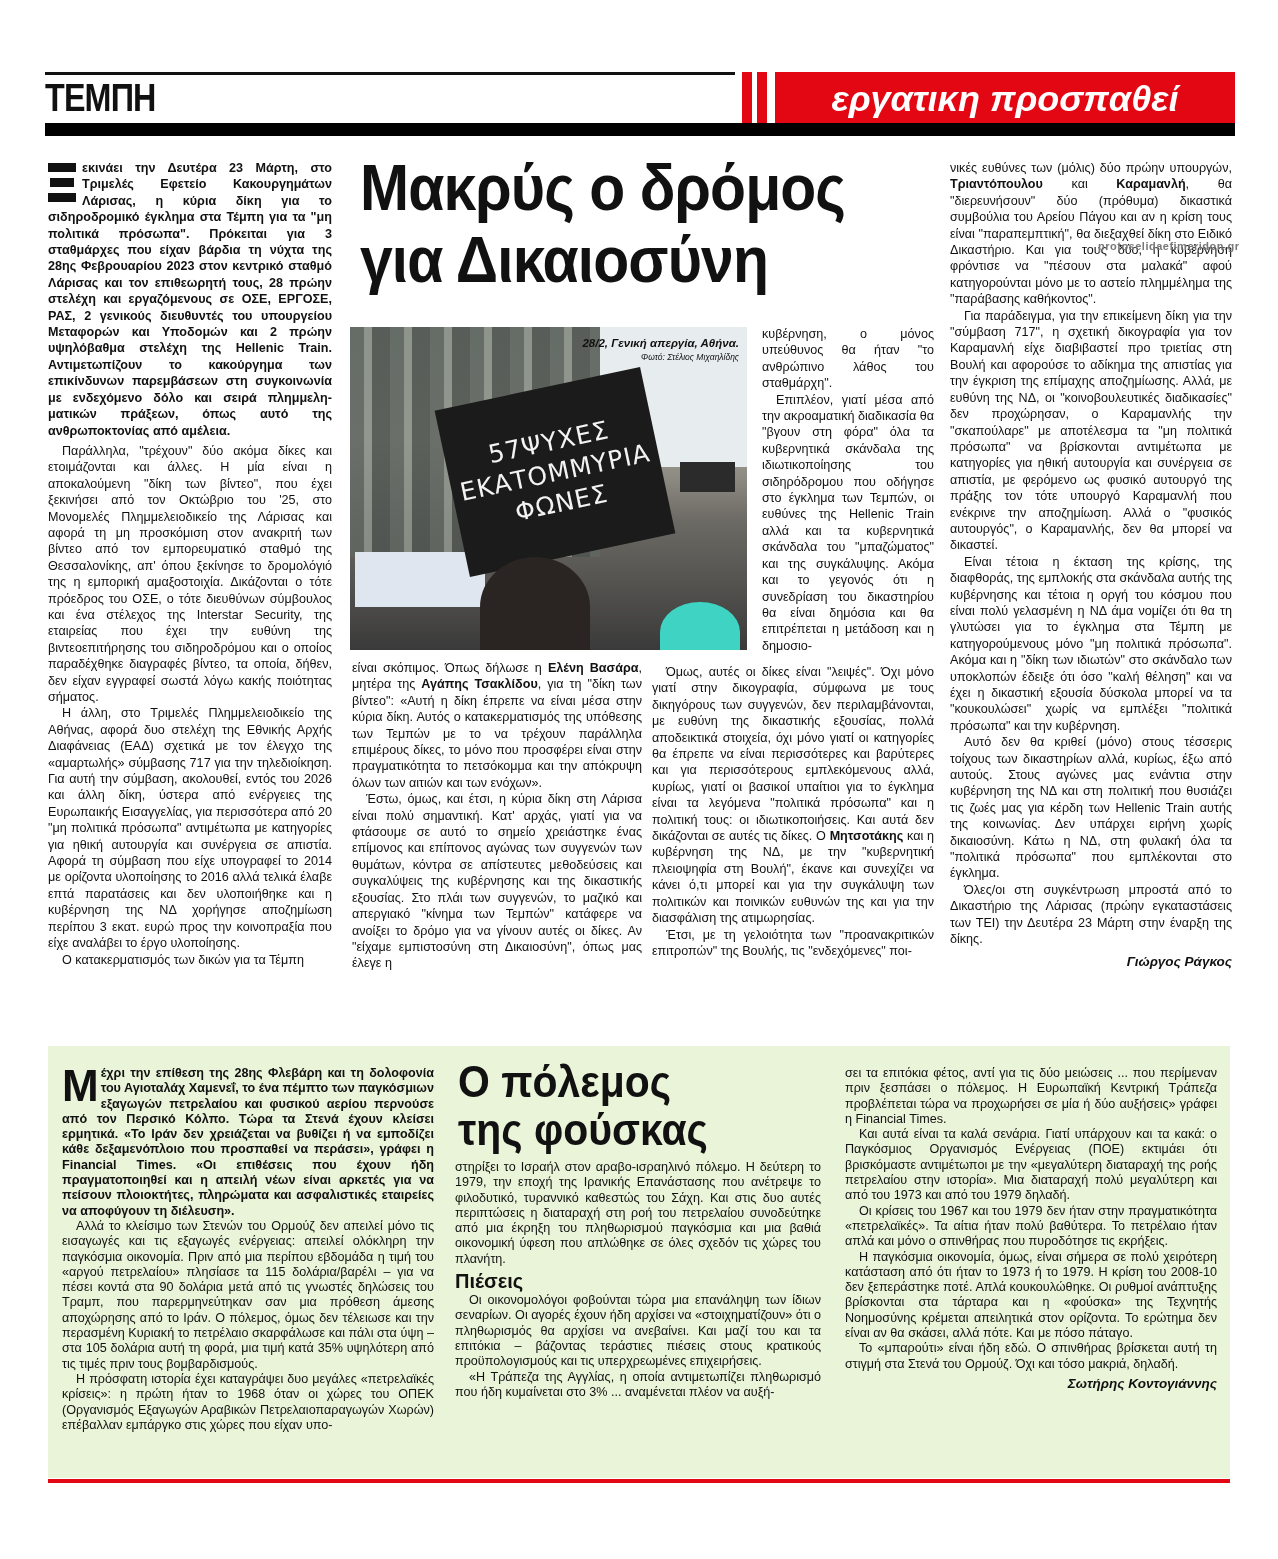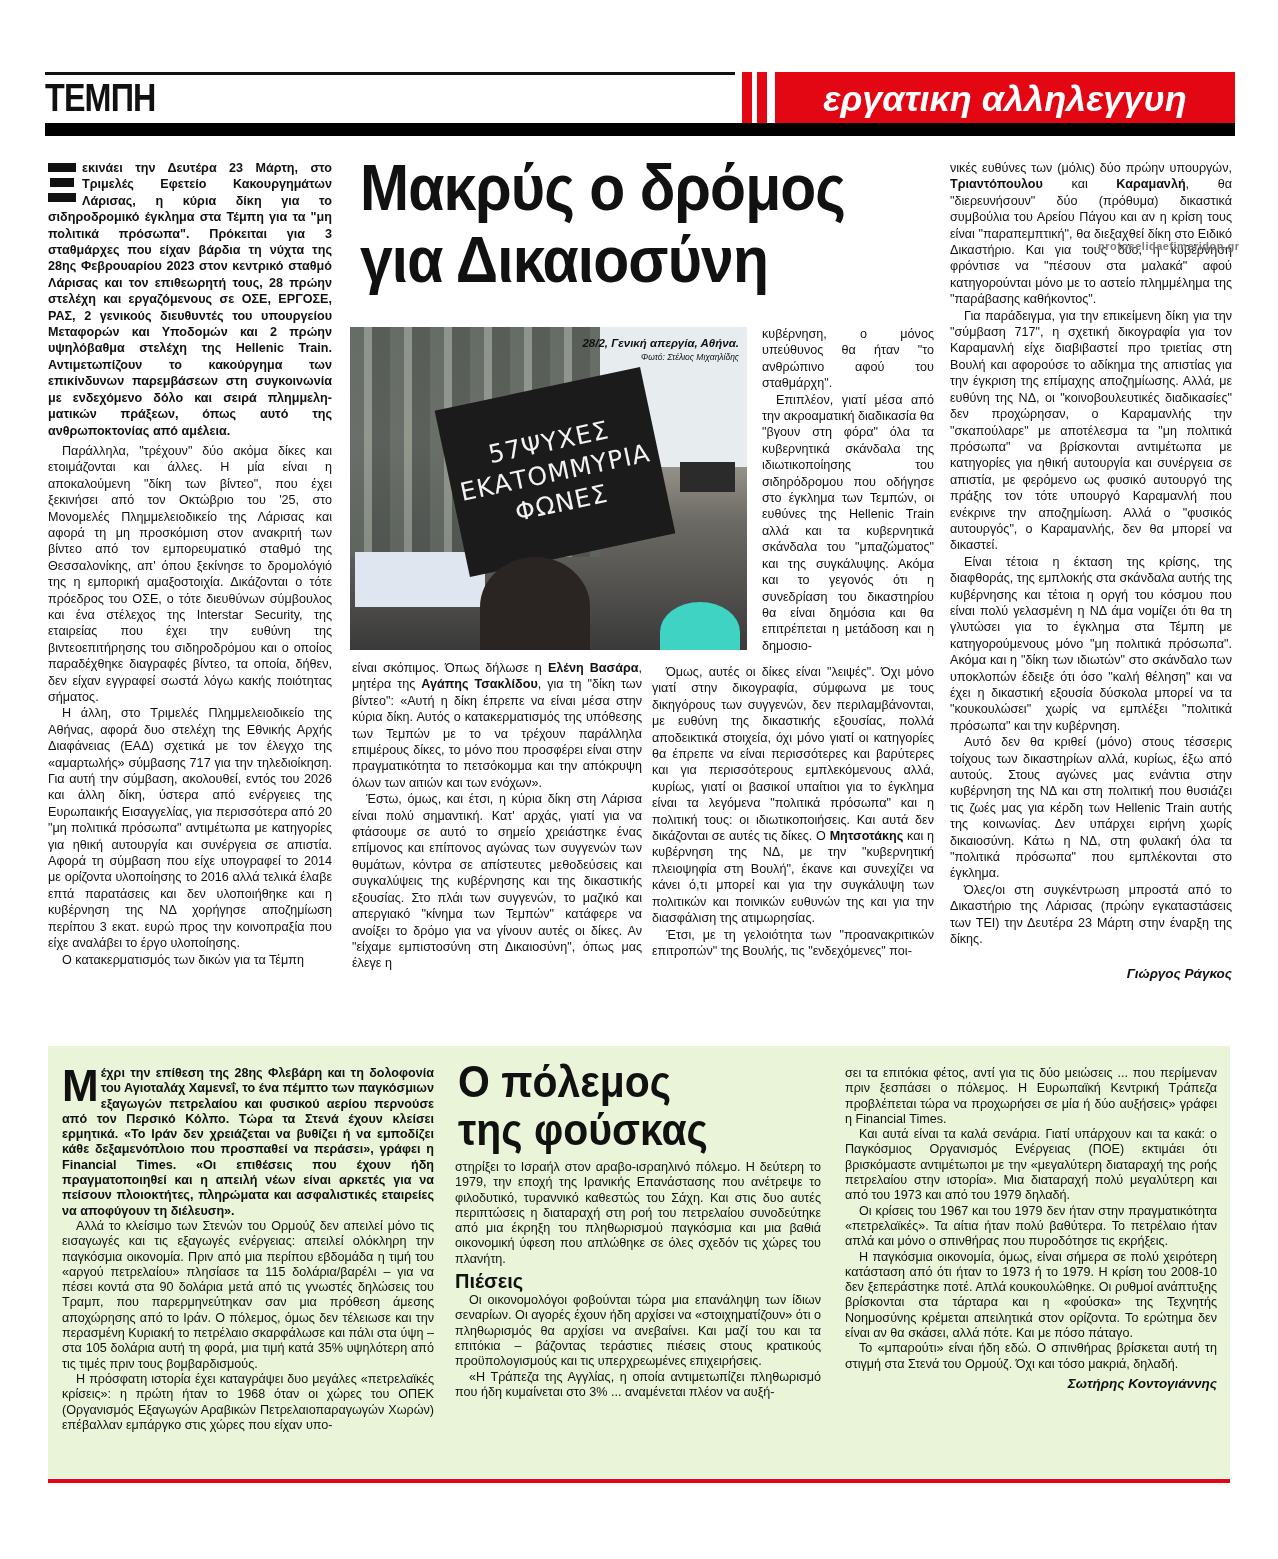--- a/index.html
+++ b/index.html
@@ -67,21 +67,21 @@
   .bottomline { left:48px; top:1479px; width:1182px; height:4px; background:#e30613; }
 </style>
 </head>
 <body>
 
 <div class="abs hdr-topline"></div>
 <div class="abs hdr-title">ΤΕΜΠΗ</div>
 <div class="abs hdr-red1"></div>
 <div class="abs hdr-red2"></div>
 <div class="abs hdr-redbox">
-  <span>εργατικη αλληλεγγυη</span>
+  <span>εργατικη προσπαθεί</span>
 </div>
 <div class="abs hdr-bottombar"></div>
 
 <div class="abs col" style="left:48px; top:160px; width:284px;">
   <p class="noindent lead">
     <span style="float:left; display:flex; flex-direction:column; gap:6px; margin:3px 6px 0 0;">
       <span class="dropcap-bar"></span>
         <span class="dropcap-bar" style="width:24px;margin-left:2px"></span>
         <span class="dropcap-bar"></span>
     </span>
@@ -114,40 +114,40 @@
 </div>
 
 <div class="abs col" style="left:352px; top:660px; width:290px;">
   <p class="noindent">
     <span>είναι σκόπιμος. Όπως δήλωσε η </span><b class="name">Ελένη Βασάρα</b><span>, μητέρα της </span><b class="name">Αγάπης Τσακλίδου</b><span>, για τη "δίκη των βίντεο": «Αυτή η δίκη έπρεπε να είναι μέσα στην κύρια δίκη. Αυτός ο κατακερματισμός της υπόθεσης των Τεμπών με το να τρέχουν παράλληλα επιμέρους δίκες, το μόνο που προσφέρει είναι στην πραγματικότητα το πετσόκομμα και την απόκρυψη όλων των αιτιών και των ενόχων».</span>
   </p>
   <p>Έστω, όμως, και έτσι, η κύρια δίκη στη Λάρισα είναι πολύ σημαντική. Κατ' αρχάς, γιατί για να φτάσουμε σε αυτό το σημείο χρειάστηκε ένας επίμονος και επίπονος αγώνας των συγγενών των θυμάτων, κόντρα σε απίστευτες μεθοδεύσεις και συγκαλύψεις της κυβέρνησης και της δικαστικής εξουσίας. Στο πλάι των συγγενών, το μαζικό και απεργιακό "κίνημα των Τεμπών" κατάφερε να ανοίξει το δρόμο για να γίνουν αυτές οι δίκες. Αν "είχαμε εμπιστοσύνη στη Δικαιοσύνη", όπως μας έλεγε η</p>
 </div>
 
 <div class="abs col" style="left:762px; top:326px; width:172px;">
-  <p class="noindent">κυβέρνηση, ο μόνος υπεύθυνος θα ήταν "το ανθρώπινο αφού του σταθμάρχη".</p>
+  <p class="noindent">κυβέρνηση, ο μόνος υπεύθυνος θα ήταν "το ανθρώπινο λάθος του σταθμάρχη".</p>
   <p>Επιπλέον, γιατί μέσα από την ακροαματική διαδικασία θα "βγουν στη φόρα" όλα τα κυβερνητικά σκάνδαλα της ιδιωτικοποίησης του σιδηρόδρομου που οδήγησε στο έγκλημα των Τεμπών, οι ευθύνες της Hellenic Train αλλά και τα κυβερνητικά σκάνδαλα του "μπαζώματος" και της συγκάλυψης. Ακόμα και το γεγονός ότι η συνεδρίαση του δικαστηρίου θα είναι δημόσια και θα επιτρέπεται η μετάδοση και η δημοσιο-</p>
 </div>
 
 <div class="abs col" style="left:652px; top:664px; width:282px;">
   <p>
     <span>Όμως, αυτές οι δίκες είναι "λειψές". Όχι μόνο γιατί στην δικογραφία, σύμφωνα με τους δικηγόρους των συγγενών, δεν περιλαμβάνονται, με ευθύνη της δικαστικής εξουσίας, πολλά αποδεικτικά στοιχεία, όχι μόνο γιατί οι κατηγορίες θα έπρεπε να είναι περισσότερες και βαρύτερες και για περισσότερους εμπλεκόμενους αλλά, κυρίως, γιατί οι βασικοί υπαίτιοι για το έγκλημα είναι τα λεγόμενα "πολιτικά πρόσωπα" και η πολιτική τους: οι ιδιωτικοποιήσεις. Και αυτά δεν δικάζονται σε αυτές τις δίκες. Ο </span><b class="name">Μητσοτάκης</b><span> και η κυβέρνηση της ΝΔ, με την "κυβερνητική πλειοψηφία στη Βουλή", έκανε και συνεχίζει να κάνει ό,τι μπορεί και για την συγκάλυψη των πολιτικών και ποινικών ευθυνών της και για την διασφάλιση της ατιμωρησίας.</span>
   </p>
   <p>Έτσι, με τη γελοιότητα των "προανακριτικών επιτροπών" της Βουλής, τις "ενδεχόμενες" ποι-</p>
 </div>
 
 <div class="abs col" style="left:950px; top:160px; width:282px;">
   <p class="noindent">
     <span>νικές ευθύνες των (μόλις) δύο πρώην υπουργών, </span><b class="name">Τριαντόπουλου</b><span> και </span><b class="name">Καραμανλή</b><span>, θα "διερευνήσουν" δύο (πρόθυμα) δικαστικά συμβούλια του Αρείου Πάγου και αν η κρίση τους είναι "παραπεμπτική", θα διεξαχθεί δίκη στο Ειδικό Δικαστήριο. Και για τους δύο, η κυβέρνηση φρόντισε να "πέσουν στα μαλακά" αφού κατηγορούνται μόνο με το αστείο πλημμέλημα της "παράβασης καθήκοντος".</span>
   </p>
   <p>Για παράδειγμα, για την επικείμενη δίκη για την "σύμβαση 717", η σχετική δικογραφία για τον Καραμανλή είχε διαβιβαστεί προ τριετίας στη Βουλή και αφορούσε το αδίκημα της απιστίας για την έγκριση της επίμαχης αποζημίωσης. Αλλά, με ευθύνη της ΝΔ, οι "κοινοβουλευτικές διαδικασίες" δεν προχώρησαν, ο Καραμανλής την "σκαπούλαρε" με αποτέλεσμα τα "μη πολιτικά πρόσωπα" να βρίσκονται αντιμέτωπα με κατηγορίες για ηθική αυτουργία και συνέργεια σε απιστία, με φερόμενο ως φυσικό αυτουργό της πράξης τον τότε υπουργό Καραμανλή που ενέκρινε την αποζημίωση. Αλλά ο "φυσικός αυτουργός", ο Καραμανλής, δεν θα μπορεί να δικαστεί.</p>
   <p>Είναι τέτοια η έκταση της κρίσης, της διαφθοράς, της εμπλοκής στα σκάνδαλα αυτής της κυβέρνησης και τέτοια η οργή του κόσμου που είναι πολύ γελασμένη η ΝΔ άμα νομίζει ότι θα τη γλυτώσει για το έγκλημα στα Τέμπη με κατηγορούμενους μόνο "μη πολιτικά πρόσωπα". Ακόμα και η "δίκη των ιδιωτών" στο σκάνδαλο των υποκλοπών έδειξε ότι όσο "καλή θέληση" και να έχει η δικαστική εξουσία δύσκολα μπορεί να τα "κουκουλώσει" χωρίς να εμπλέξει "πολιτικά πρόσωπα" και την κυβέρνηση.</p>
   <p>Αυτό δεν θα κριθεί (μόνο) στους τέσσερις τοίχους των δικαστηρίων αλλά, κυρίως, έξω από αυτούς. Στους αγώνες μας ενάντια στην κυβέρνηση της ΝΔ και στη πολιτική που θυσιάζει τις ζωές μας για κέρδη των Hellenic Train αυτής της κοινωνίας. Δεν υπάρχει ειρήνη χωρίς δικαιοσύνη. Κάτω η ΝΔ, στη φυλακή όλα τα "πολιτικά πρόσωπα" που εμπλέκονται στο έγκλημα.</p>
   <p>Όλες/οι στη συγκέντρωση μπροστά από το Δικαστήριο της Λάρισας (πρώην εγκαταστάσεις των ΤΕΙ) την Δευτέρα 23 Μάρτη στην έναρξη της δίκης.</p>
-  <div class="byline" style="margin-top:18px">Γιώργος Ράγκος</div>
+  <div class="byline" style="margin-top:6px">Γιώργος Ράγκος</div>
 </div>
 
 <div class="abs watermark">protoselidaefimeridon.gr</div>
 
 <div class="abs greenbox"></div>
 
 <div class="abs col2" style="left:62px; top:1066px; width:372px;">
   <p class="noindent lead">
     <span class="dropM">Μ</span><span>έχρι την επίθεση της 28ης Φλεβάρη και τη δολοφονία του Αγιοταλάχ Χαμενεΐ, το ένα πέμπτο των παγκόσμιων εξαγωγών πετρελαίου και φυσικού αερίου περνούσε από τον Περσικό Κόλπο. Τώρα τα Στενά έχουν κλείσει ερμητικά. «Το Ιράν δεν χρειάζεται να βυθίζει ή να εμποδίζει κάθε δεξαμενόπλοιο που προσπαθεί να περάσει», γράφει η Financial Times. «Οι επιθέσεις που έχουν ήδη πραγματοποιηθεί και η απειλή νέων είναι αρκετές για να πείσουν πλοιοκτήτες, πληρώματα και ασφαλιστικές εταιρείες να αποφύγουν τη διέλευση».</span>
   </p>

